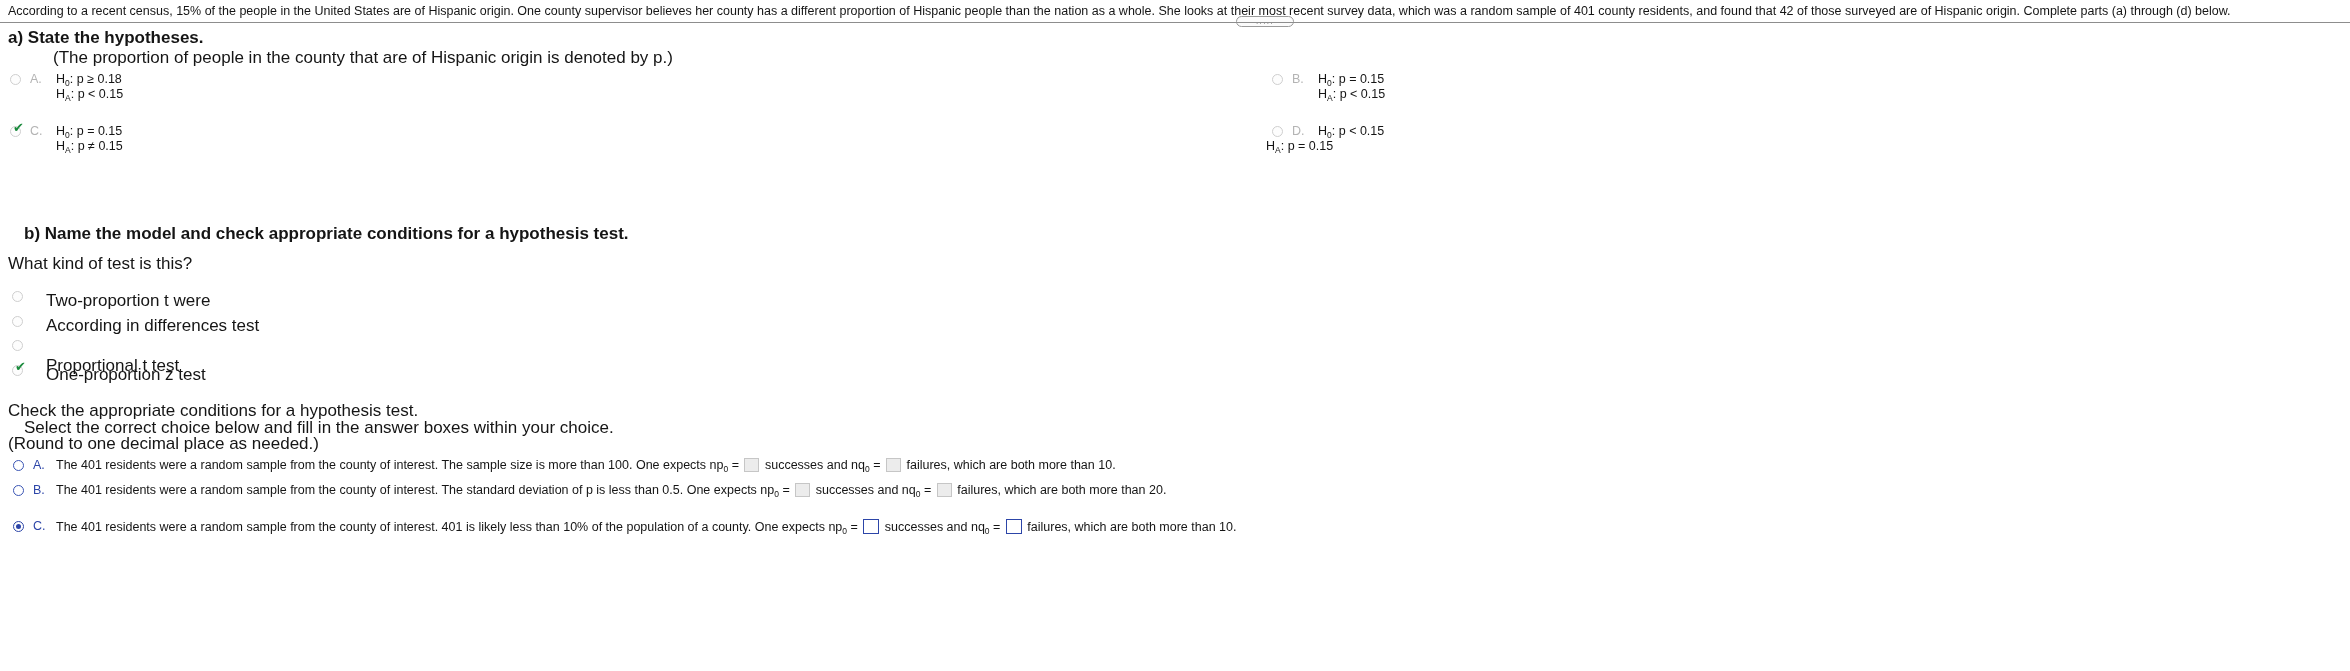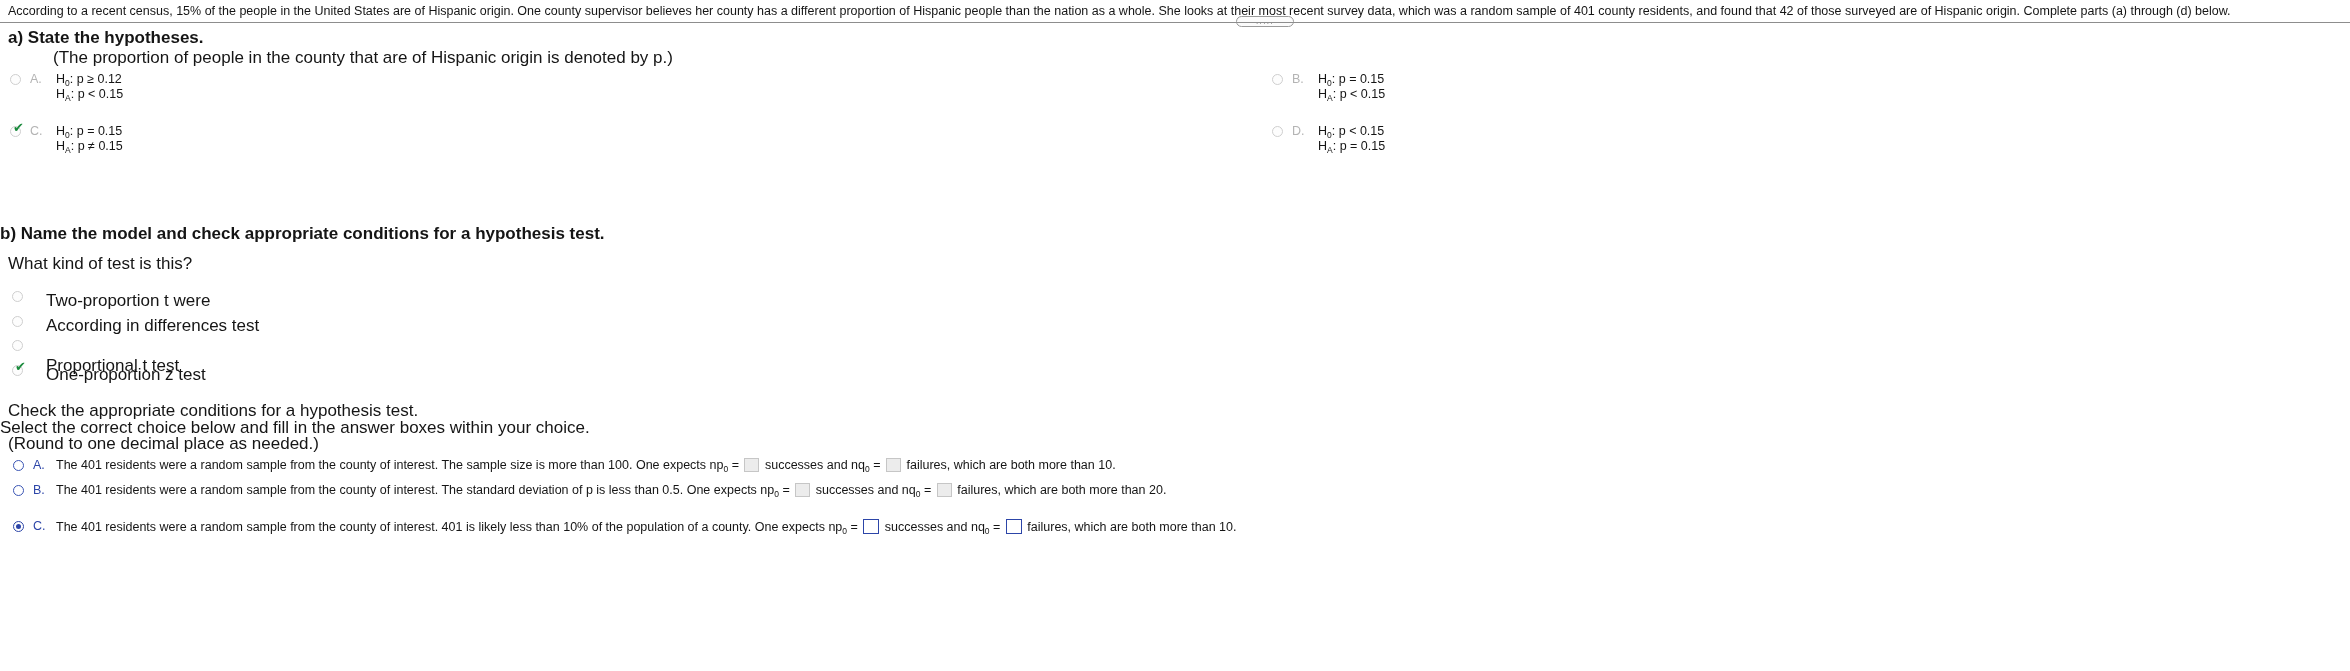--- a/index.html
+++ b/index.html
@@ -156,58 +156,58 @@
 <div class="grabber">.....</div>
 
 <div class="divider"></div>
 
 <div class="line bold" style="left:8px; top:28px;">a) State the hypotheses.</div>
 
 <div class="line" style="left:8px; top:48px;margin-left:45px;">(The proportion of people in the county that are of Hispanic origin is denoted by p.)</div>
 
 <div class="radio faded" style="left:10px; top:74px;"></div>
 <div class="opt-letter grey" style="left:30px; top:72px;">A.</div>
-<div class="hyp" style="left:56px; top:72px;"><span>H</span><sub>0</sub><span>: p ≥ 0.12</span></div>
+<div class="hyp" style="left:56px; top:72px;"><span>H</span><sub>0</sub><span>: p ≥ 0.18</span></div>
 <div class="hyp" style="left:56px; top:87px;"><span>H</span><sub>A</sub><span>: p &lt; 0.15</span></div>
 
 <div class="radio faded" style="left:1272px; top:74px;"></div>
 <div class="opt-letter grey" style="left:1292px; top:72px;">B.</div>
 <div class="hyp" style="left:1318px; top:72px;"><span>H</span><sub>0</sub><span>: p = 0.15</span></div>
 <div class="hyp" style="left:1318px; top:87px;"><span>H</span><sub>A</sub><span>: p &lt; 0.15</span></div>
 
 <div class="radio faded" style="left:10px; top:126px;"></div>
 <div class="checkmark" style="left:13px; top:122px;">✔</div>
 <div class="opt-letter grey" style="left:30px; top:124px;">C.</div>
 <div class="hyp" style="left:56px; top:124px;"><span>H</span><sub>0</sub><span>: p = 0.15</span></div>
 <div class="hyp" style="left:56px; top:139px;text-align:center;"><span>H</span><sub>A</sub><span>: p ≠ 0.15</span></div>
 
 <div class="radio faded" style="left:1272px; top:126px;"></div>
 <div class="opt-letter grey" style="left:1292px; top:124px;">D.</div>
 <div class="hyp" style="left:1318px; top:124px;"><span>H</span><sub>0</sub><span>: p &lt; 0.15</span></div>
-<div class="hyp" style="left:1318px; top:139px;text-align:center;"><span>H</span><sub>A</sub><span>: p = 0.15</span></div>
-
-<div class="line bold" style="left:0; top:224px;">b) Name the model and check appropriate conditions for a hypothesis test.</div>
+<div class="hyp" style="left:1266px; top:139px;text-align:center;"><span>H</span><sub>A</sub><span>: p = 0.15</span></div>
+
+<div class="line bold" style="left:24px; top:224px;">b) Name the model and check appropriate conditions for a hypothesis test.</div>
 
 <div class="line" style="left:8px; top:254px;">What kind of test is this?</div>
 
 <div class="radio faded" style="left:12px; top:291px;"></div>
 <div class="line" style="left:46px; top:291px;">Two-proportion t were</div>
 
 <div class="radio faded" style="left:12px; top:316px;"></div>
 <div class="line" style="left:46px; top:316px;">According in differences test</div>
 
 <div class="radio faded" style="left:12px; top:340px;"></div>
 <div class="line" style="left:46px; top:340px;margin-top:16px;">Proportional t test</div>
 
 <div class="radio faded" style="left:12px; top:365px;"></div>
 <div class="checkmark" style="left:15px; top:361px;">✔</div>
 <div class="line" style="left:46px; top:365px;">One-proportion z test</div>
 
 <div class="line" style="left:8px; top:401px;">Check the appropriate conditions for a hypothesis test.</div>
-<div class="line" style="left:0; top:418px;">Select the correct choice below and fill in the answer boxes within your choice.</div>
+<div class="line" style="left:24px; top:418px;">Select the correct choice below and fill in the answer boxes within your choice.</div>
 <div class="line" style="left:8px; top:434px;">(Round to one decimal place as needed.)</div>
 
 <div class="radio blue" style="left:13px; top:460px;"></div>
 <div class="opt-letter blue" style="left:33px; top:458px;">A.</div>
 <div class="cond-row" style="left:56px; top:458px;"><span>The 401 residents were a random sample from the county of interest. The sample size is more than 100. One expects np</span><sub>0</sub><span> = </span><span class="ansbox"></span><span> successes and nq</span><sub>0</sub><span> = </span><span class="ansbox"></span><span> failures, which are both more than 10.</span></div>
 
 <div class="radio blue" style="left:13px; top:485px;"></div>
 <div class="opt-letter blue" style="left:33px; top:483px;">B.</div>
 <div class="cond-row" style="left:56px; top:483px;"><span>The 401 residents were a random sample from the county of interest. The standard deviation of p is less than 0.5. One expects np</span><sub>0</sub><span> = </span><span class="ansbox"></span><span> successes and nq</span><sub>0</sub><span> = </span><span class="ansbox"></span><span> failures, which are both more than 20.</span></div>
 

